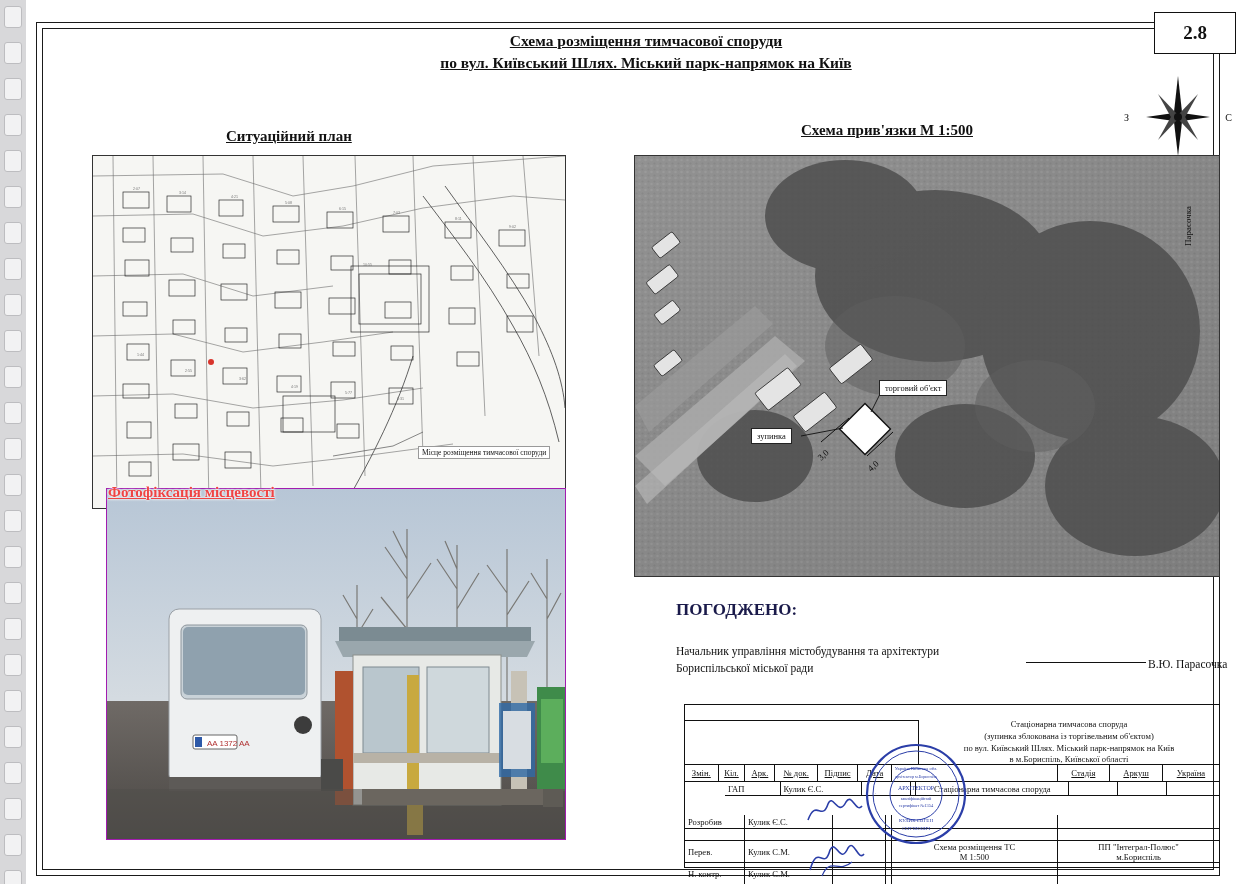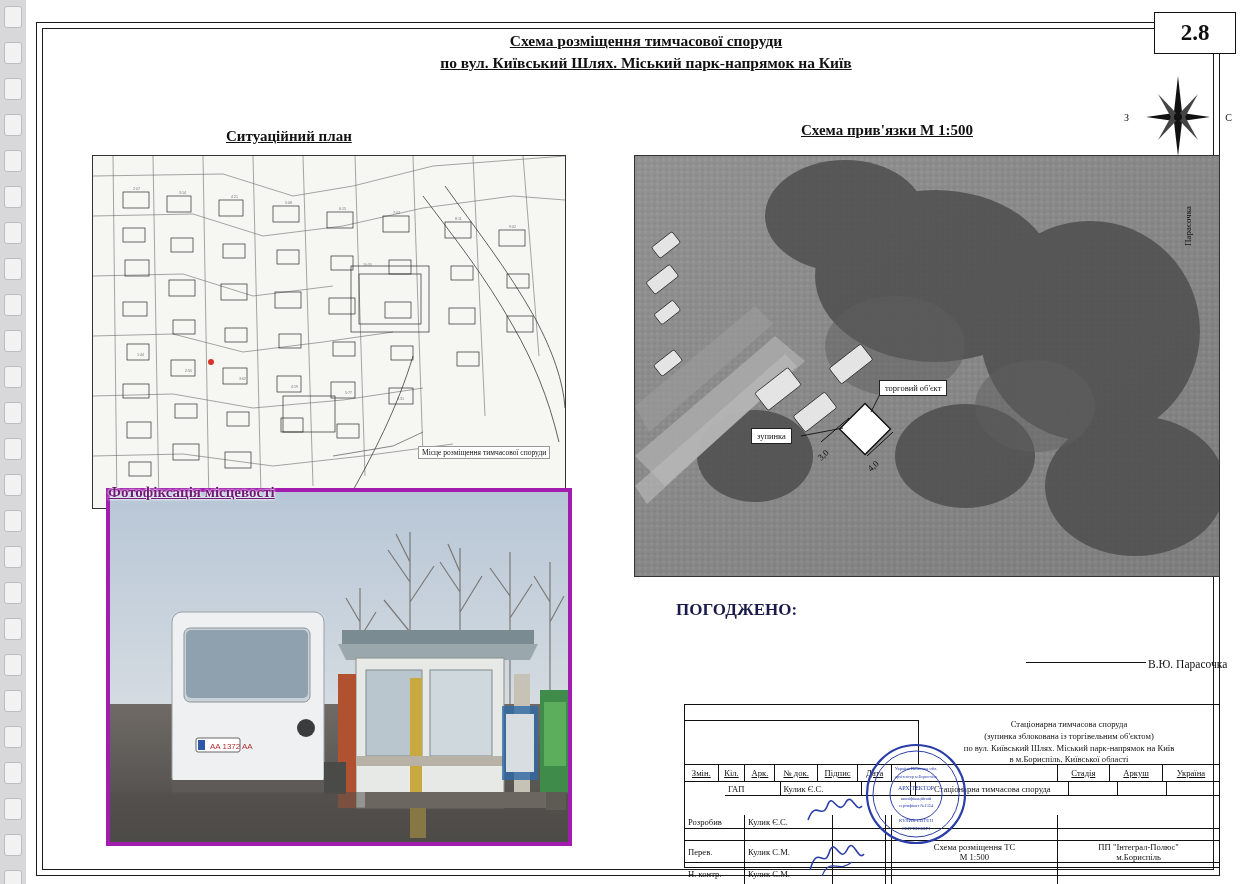--- a/index.html
+++ b/index.html
@@ -29,36 +29,36 @@
   }
   .inner-frame{
     position:absolute;left:16px;top:28px;width:1170px;height:840px;
     border:1px solid #1a1a1a;
   }
   
   .sheet-box{
     position:absolute;right:14px;top:12px;width:80px;height:40px;
     border:1.6px solid #111;background:#fff;
     display:flex;align-items:center;justify-content:center;
-    font-size:23px;font-weight:bold;color:#111;
+    font-size:19px;font-weight:bold;color:#111;
   }
   
   .main-title{
     position:absolute;left:180px;top:30px;width:880px;
     text-align:center;font-size:15.5px;font-weight:bold;color:#111;
     line-height:1.45;
   }
   .main-title div{ text-decoration:underline; }
   .sec-title{
     position:absolute;font-size:15px;font-weight:bold;color:#111;
     text-decoration:underline;
   }
   #t-sit{ left:200px; top:128px; }
   #t-sch{ left:775px; top:122px; }
-  #t-photo{ left:82px; top:484px; color:#701a75;
+  #t-photo{ left:82px; top:484px; color:#ef4444;
     text-shadow:0 0 2px #fff,0 0 3px #fff; z-index:5;}
   
   .compass{ position:absolute; left:1098px; top:62px; width:108px; height:110px; }
   .compass .lbl{ position:absolute;font-size:10px;color:#111; }
   .compass .n{ left:48px; top:0;margin-top:47px; }
   .compass .s{ right:0; top:50px; }
   .compass .w{ left:0; top:50px; }
   .compass svg{ position:absolute; left:22px; top:14px; }
   
   .sit-plan{
@@ -66,21 +66,21 @@
     border:1px solid #333; background:#f4f4f2; overflow:hidden;
   }
   .sit-plan svg{ position:absolute; left:0; top:0; }
   .sit-label{
     position:absolute;left:325px;top:290px;font-size:7.5px;color:#111;
     background:#fff;border:0.5px solid #999;padding:1px 3px;white-space:nowrap;
   }
   
   .photo{
     position:absolute;left:80px;top:488px;width:458px;height:350px;
-    border:4px solid #a21caf;overflow:hidden;background:#3b82f6;
+    border:1px solid #a21caf;overflow:hidden;background:#3b82f6;
   }
   
   .aerial{
     position:absolute;left:608px;top:155px;width:584px;height:420px;
     border:1px solid #333;overflow:hidden;background:#8d8d8d;
   }
   .aerial .callout{
     position:absolute;background:#fff;border:1px solid #222;
     font-size:8.5px;padding:2px 5px;color:#111;white-space:nowrap;
   }
@@ -411,20 +411,24 @@
       <line x1="236" y1="256" x2="246" y2="236" stroke="#111" stroke-width="0.9"></line>
       <line x1="208" y1="272" x2="166" y2="280" stroke="#111" stroke-width="0.9"></line>
 
       <text x="556" y="90" font-size="9" fill="#111" font-family="Liberation Serif, serif" transform="rotate(-90 556 90)">Парасочка</text>
     </svg>
     <div class="callout" style="left:244px;top:224px;">торговий об'єкт</div>
     <div class="callout" style="left:116px;top:272px;">зупинка</div>
   </div>
 
   <div class="approve-title">ПОГОДЖЕНО:</div>
+  <div class="approve-text">
+    <div>Начальник управління містобудування та архітектури</div>
+    <div>Бориспільської міської ради</div>
+  </div>
   <div class="approve-line"></div>
   <div class="approve-name">В.Ю. Парасочка</div>
 
   <div class="stamp">
     <div class="row">
       <div class="cell w-left r1"></div>
     </div>
     <div class="row">
       <div class="cell w-left r2"></div>
       <div class="cell r2 tall" style="width:300px;flex-direction:column;">

